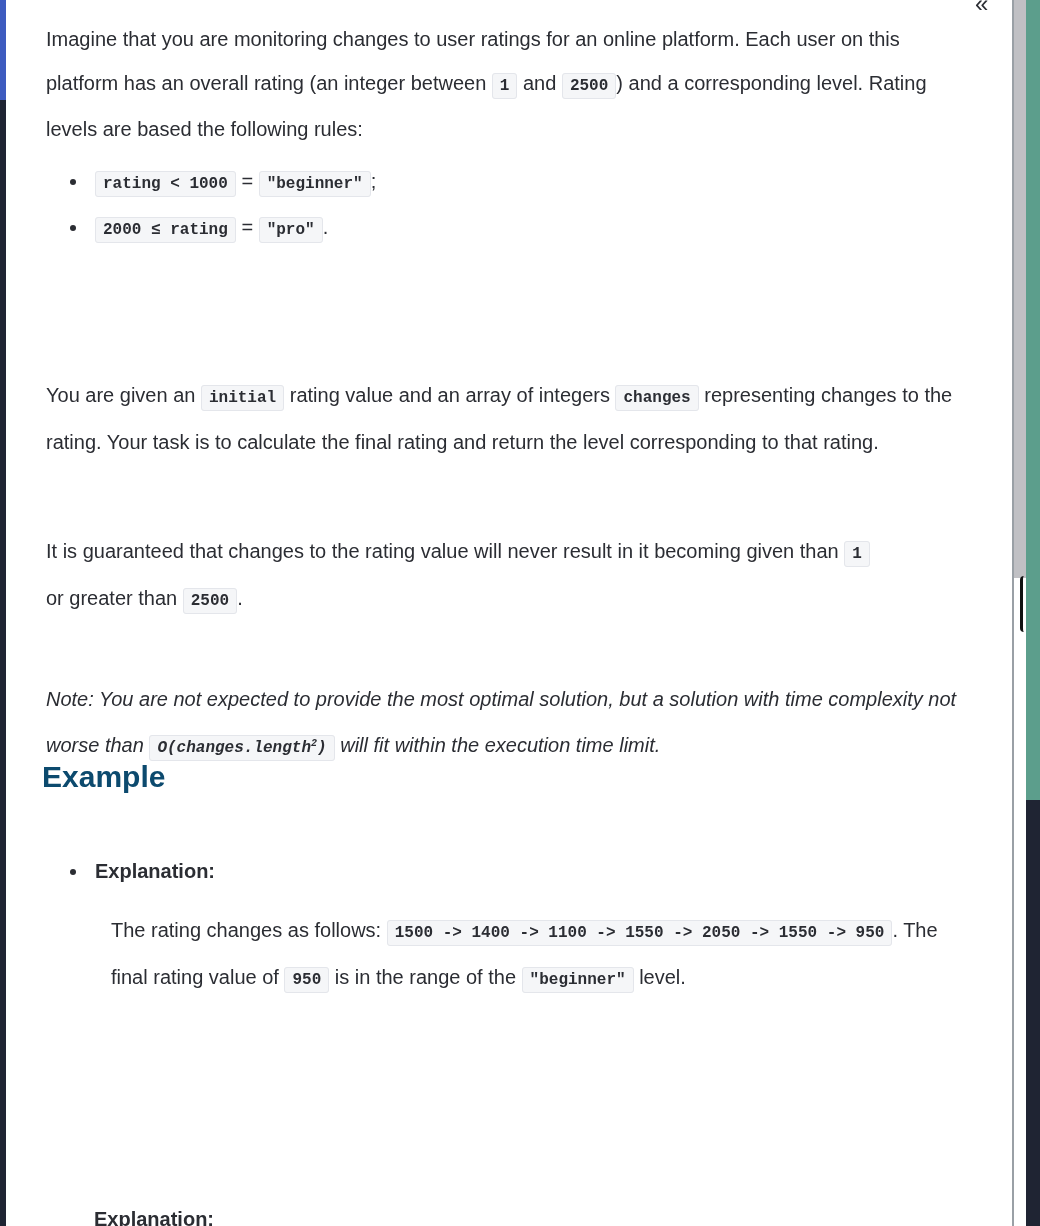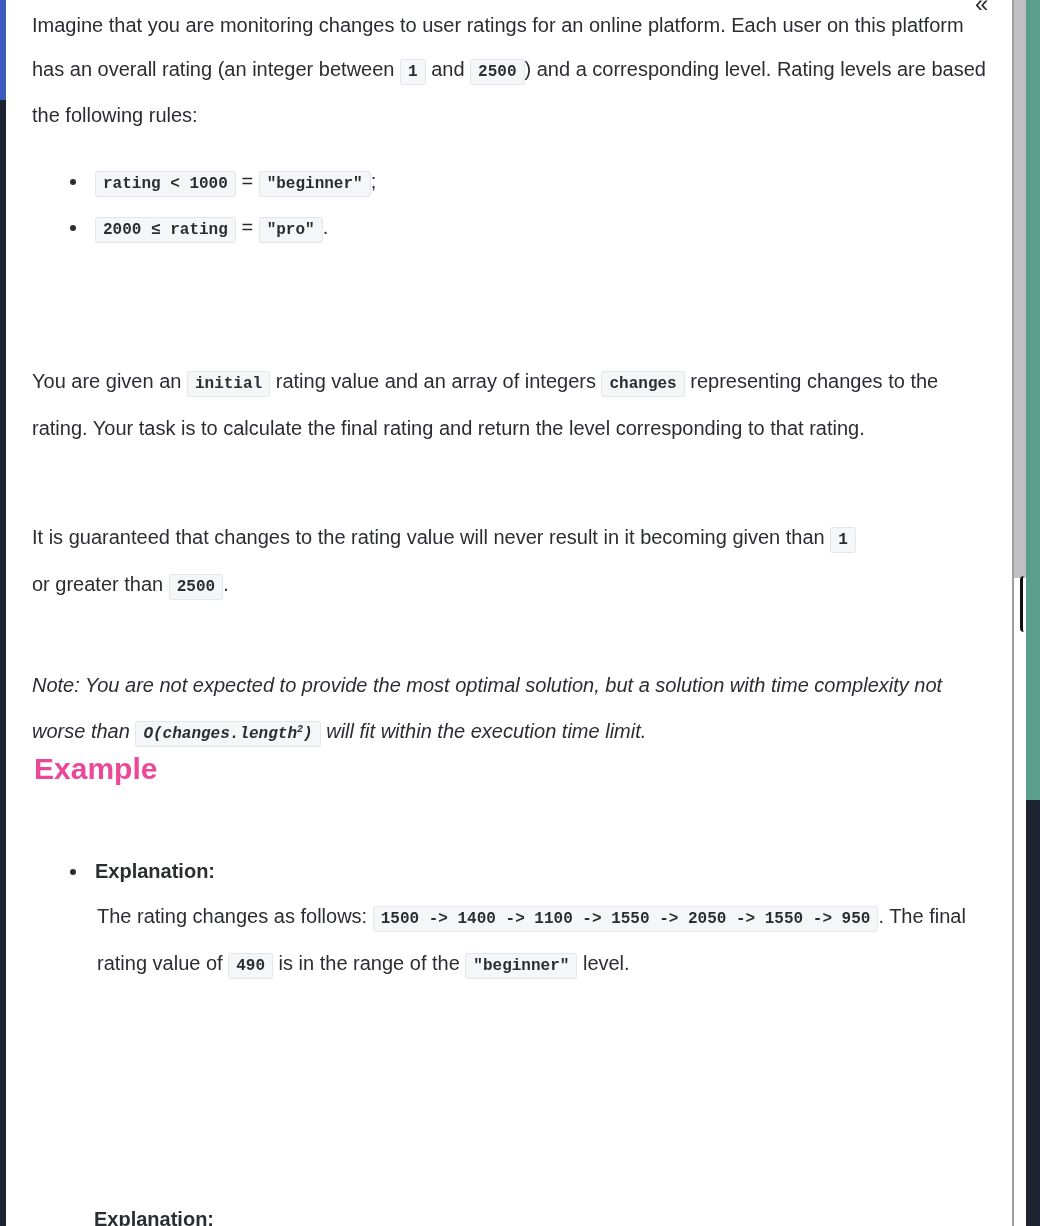--- a/index.html
+++ b/index.html
@@ -31,36 +31,36 @@
     border-left: 3px solid #111; border-radius: 4px;
   }
   .right-panel {
     position: absolute; left: 1026px; top: 0; width: 14px; height: 1226px;
     background: #5c9e8c;
   }
   .right-panel .dark { position: absolute; left: 0; top: 800px; width: 14px; height: 426px; background: #1f2433; }
   .content {
     position: absolute; left: 30px; top: 0; width: 960px;
   }
-  p { margin: 2px; font-size: 20px; line-height: 43.5px; }
+  p { margin: 16px; font-size: 20px; line-height: 43.5px; }
   code {
     font-family: "Liberation Mono", monospace; font-size: 16px; font-weight: bold;
     background: #f5f6f8; border: 1px solid #e4e6eb; border-radius: 3px;
     padding: 3px 7px; color: #2b2d33;
   }
   .p1 { position: absolute; top: 2px; }
   ul.rules { position: absolute; top: 160px; left: 40px; margin: 0; padding: 0; list-style: none; }
   ul.rules li { font-size: 20px; line-height: 43.3px; position: relative; padding-left: 25px; }
   ul.rules li::before, ul.ex li::before {
     content: ""; position: absolute; left: 0; top: 19px; width: 6px; height: 6px; border-radius: 50%; background: #2b2d33;
   }
   .p2 { position: absolute; top: 358px; }
   .p3 { position: absolute; top: 514px; }
   .p4 { position: absolute; top: 662px; font-style: italic; }
-  h2 { position: absolute; top: 748px; margin: 4px; font-size: 30px; font-weight: bold; color: #ec4899; }
+  h2 { position: absolute; top: 748px; margin: 12px; font-size: 30px; font-weight: bold; color: #0c4a6e; }
   ul.ex { position: absolute; left: 40px; top: 826px; margin: 0; padding: 0; list-style: none; width: 920px; }
   ul.ex > li { position: relative; padding-left: 25px; font-size: 20px; }
   .ex-expl-title { font-weight: bold; font-size: 20px; line-height: 43px; margin-top: 24px; }
   .expl2 { position: absolute; top: 1208px; left: 94px; font-weight: bold; font-size: 20px; }
 </style>
 </head>
 <body>
 
 <div class="left-edge">
     <div class="accent"></div>
@@ -79,21 +79,21 @@
   <p class="p3"><span>It is guaranteed that changes to the rating value will never result in it becoming given than </span><code>1</code><br><span> or greater than </span><code>2500</code><span>.</span></p>
 
   <p class="p4"><span>Note: You are not expected to provide the most optimal solution, but a solution with time complexity not worse than </span><code style="font-style:italic"><span>O(changes.length</span><sup style="font-size:10px">2</sup><span>)</span></code><span> will fit within the execution time limit.</span></p>
 
   <h2>Example</h2>
 </div>
 
 <ul class="ex" style="left:70px;">
   <li>
     <div class="ex-expl-title">Explanation:</div>
-    <p><span>The rating changes as follows: </span><code>1500 -&gt; 1400 -&gt; 1100 -&gt; 1550 -&gt; 2050 -&gt; 1550 -&gt; 950</code><span>. The final rating value of </span><code>490</code><span> is in the range of the </span><code>"beginner"</code><span> level.</span></p>
+    <p><span>The rating changes as follows: </span><code>1500 -&gt; 1400 -&gt; 1100 -&gt; 1550 -&gt; 2050 -&gt; 1550 -&gt; 950</code><span>. The final rating value of </span><code>950</code><span> is in the range of the </span><code>"beginner"</code><span> level.</span></p>
   </li>
 
 </ul>
 <div class="expl2">Explanation:</div>
 
 <div class="collapse-btn"><span>«</span></div>
 <div class="scroll-track"></div>
 <div class="scroll-thumb"></div>
 <div class="scroll-grip"></div>
 <div class="right-panel">

